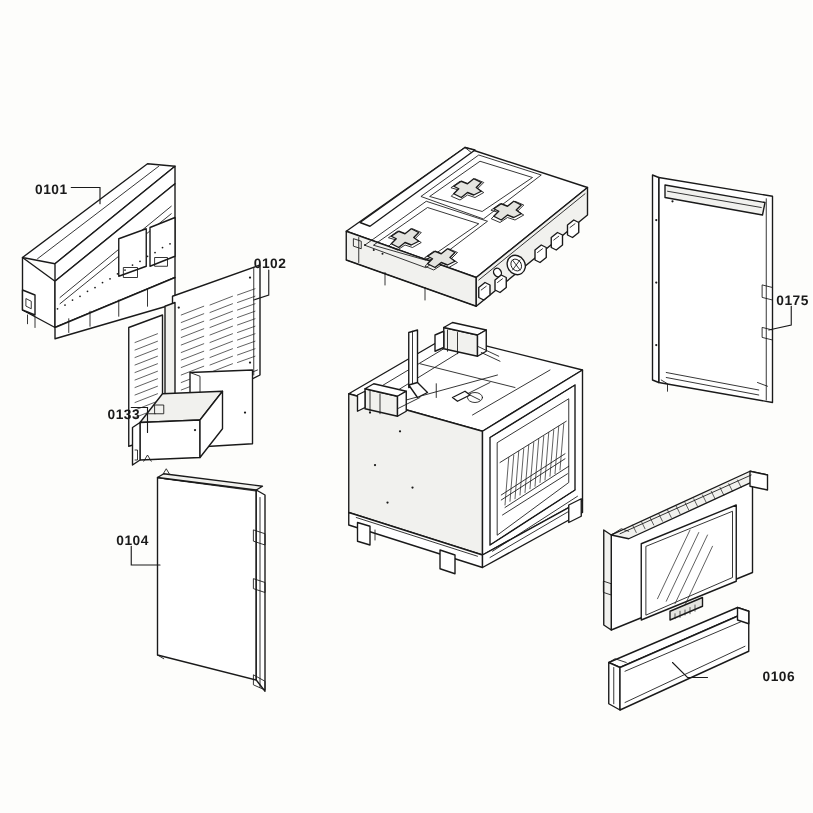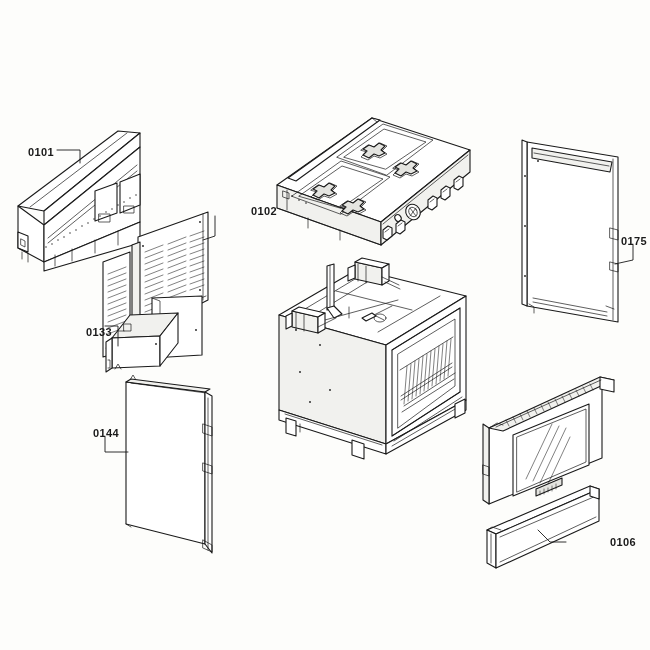--- a/index.html
+++ b/index.html
@@ -464,19 +464,19 @@
 
       <path class="ld" d="M105,437 L105,452 L128,452"></path>
 
       <path class="ld" d="M633,245 L633,260 L615,264"></path>
 
       <path class="ld" d="M566,542 L550,542 L538,530"></path>
     </g>
   </svg>
 
   <div class="lbl" style="left:28px; top:146px;">0101</div>
-  <div class="lbl" style="left:203px; top:205px;margin-left:48px;">0102</div>
+  <div class="lbl" style="left:203px; top:205px;">0102</div>
   <div class="lbl" style="left:86px; top:326px;">0133</div>
-  <div class="lbl" style="left:93px; top:427px;">0144</div>
+  <div class="lbl" style="left:93px; top:427px;">0104</div>
   <div class="lbl" style="left:621px; top:235px;">0175</div>
   <div class="lbl" style="left:570px; top:536px;padding-left:40px;">0106</div>
 
 </div>
 
 </body></html>

